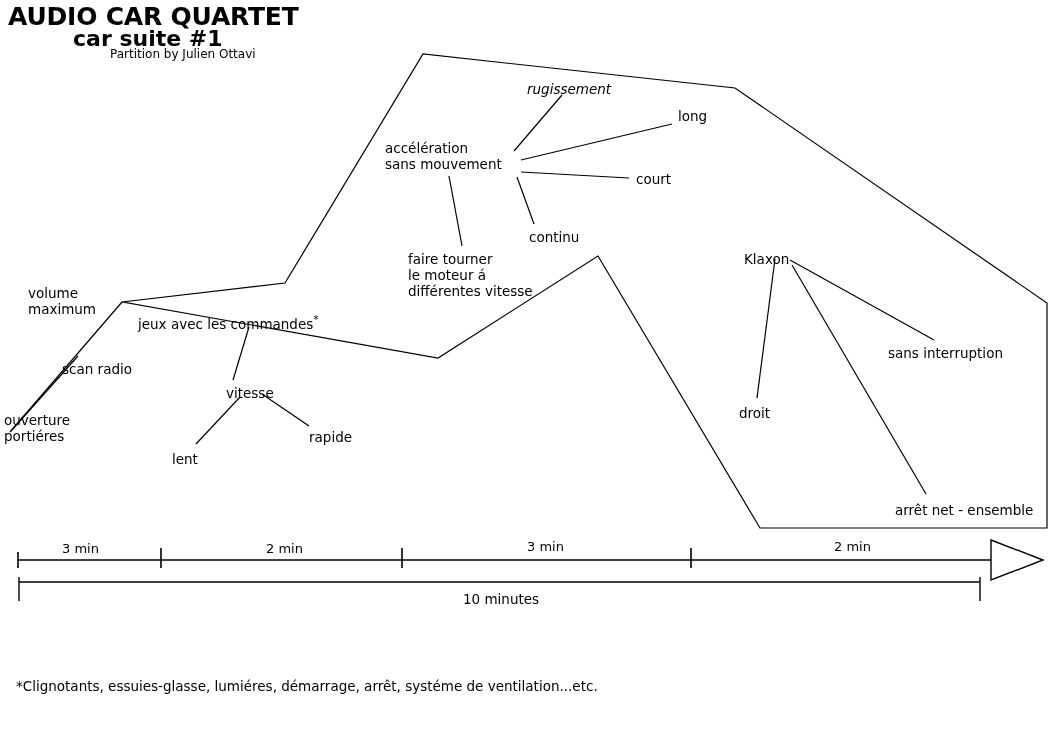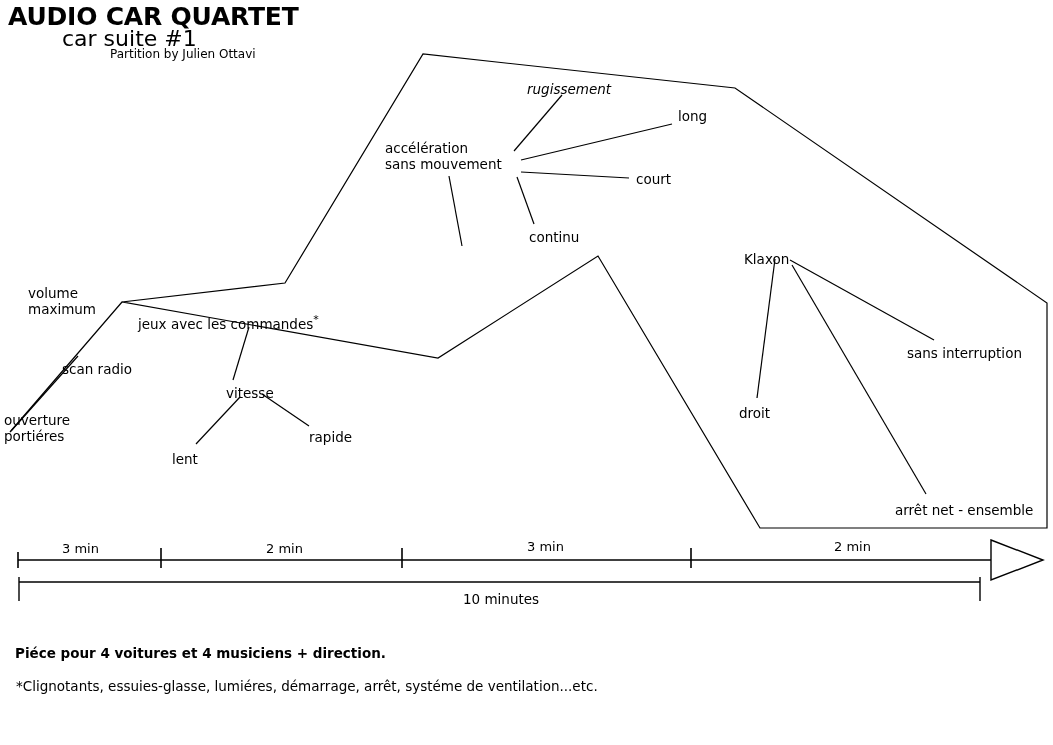--- a/index.html
+++ b/index.html
@@ -99,50 +99,52 @@
     </g>
 
     <g stroke="#000000" stroke-width="1.4" fill="none">
       <line x1="19" y1="577" x2="19" y2="601"></line>
       <line x1="980" y1="577" x2="980" y2="601"></line>
       <line x1="19" y1="582" x2="980" y2="582"></line>
     </g>
   </svg>
 
   <div class="lbl title-main" style="left:8px; top:2px;">AUDIO CAR QUARTET</div>
-  <div class="lbl title-sub" style="left:62px; top:26px;">car suite #1</div>
+  <div class="lbl title-sub" style="left:73px; top:26px;font-weight:bold;">car suite #1</div>
   <div class="lbl title-credit" style="left:110px; top:47px;">Partition by Julien Ottavi</div>
 
   <div class="lbl ann" style="left:28px; top:286px;">volume
 maximum</div>
   <div class="lbl ann" style="left:62px; top:362px;">scan radio</div>
   <div class="lbl ann" style="left:4px; top:413px;">ouverture
 portiéres</div>
 
   <div class="lbl ann" style="left:138px; top:314px;"><span>jeux avec les commandes</span><span class="star">*</span></div>
 
   <div class="lbl ann" style="left:226px; top:386px;">vitesse</div>
   <div class="lbl ann" style="left:172px; top:452px;">lent</div>
   <div class="lbl ann" style="left:309px; top:430px;">rapide</div>
 
   <div class="lbl ann" style="left:385px; top:141px;">accélération
 sans mouvement</div>
   <div class="lbl ann" style="left:527px; top:82px;font-style:italic;">rugissement</div>
   <div class="lbl ann" style="left:678px; top:109px;">long</div>
   <div class="lbl ann" style="left:636px; top:172px;">court</div>
   <div class="lbl ann" style="left:529px; top:230px;">continu</div>
+  <div class="lbl ann" style="left:408px; top:252px;">faire tourner
+le moteur á
+différentes vitesse</div>
 
   <div class="lbl ann" style="left:744px; top:252px;">Klaxon</div>
   <div class="lbl ann" style="left:739px; top:406px;text-align:center;">droit</div>
-  <div class="lbl ann" style="left:888px; top:346px;margin-left:19px;">sans interruption</div>
+  <div class="lbl ann" style="left:888px; top:346px;">sans interruption</div>
   <div class="lbl ann" style="left:895px; top:503px;">arrêt net - ensemble</div>
 
   <div class="lbl time-lbl" style="left:62px; top:541px;">3 min</div>
   <div class="lbl time-lbl" style="left:266px; top:541px;">2 min</div>
   <div class="lbl time-lbl" style="left:527px; top:539px;">3 min</div>
   <div class="lbl time-lbl" style="left:834px; top:539px;">2 min</div>
 
   <div class="lbl total-lbl" style="left:463px; top:592px;">10 minutes</div>
 
-  <div class="lbl note-bold" style="left:15px; top:646px;">Piéce pour 4 voitures et 4 musiciens + direction.</div>
   <div class="lbl note-plain" style="left:16px; top:679px;">*Clignotants, essuies-glasse, lumiéres, démarrage, arrêt, systéme de ventilation...etc.</div>
 
 </div>
 
 </body></html>

